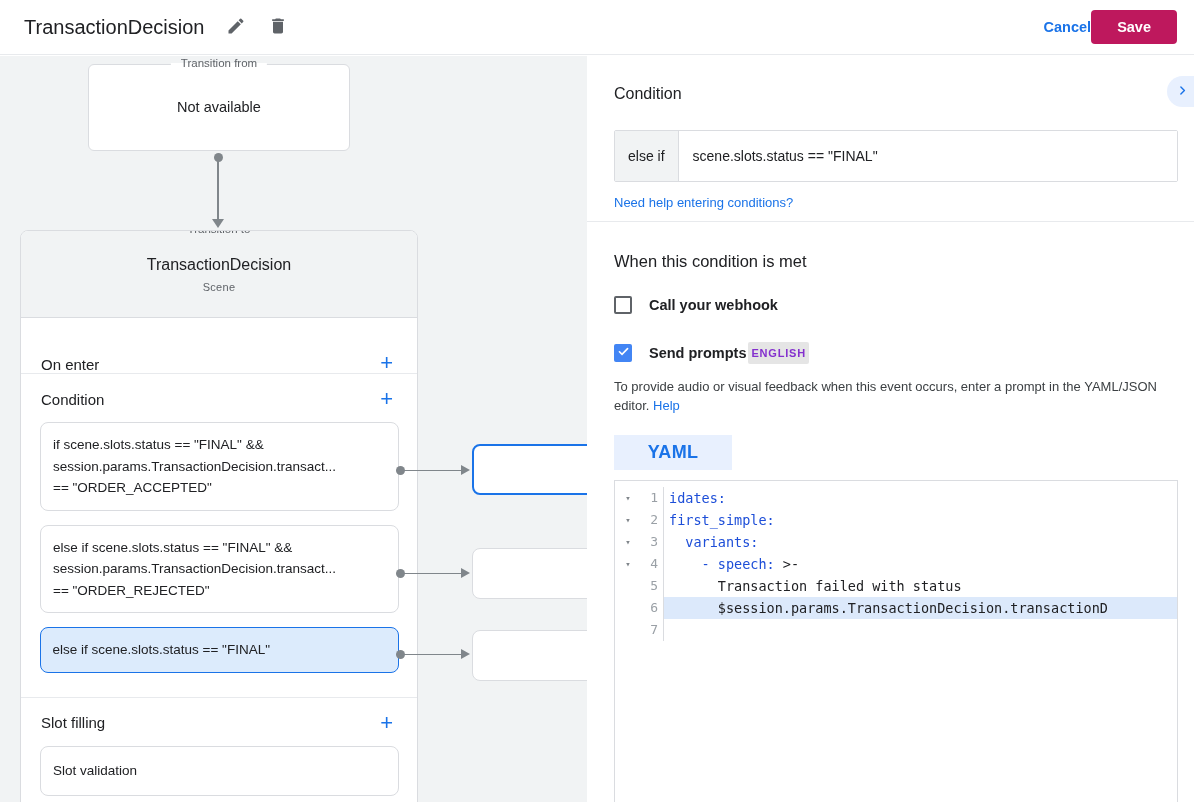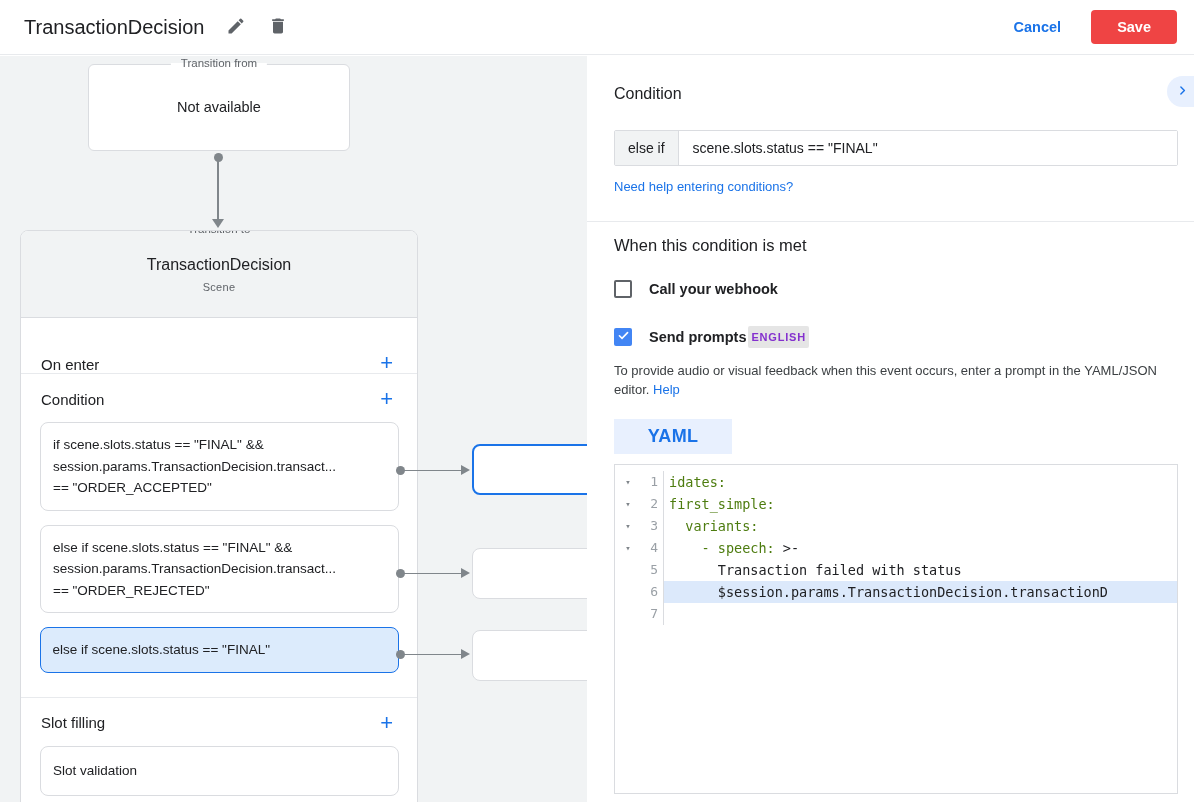--- a/index.html
+++ b/index.html
@@ -7,22 +7,22 @@
     font-family:"Liberation Sans", sans-serif; color:#202124; }
   body { position:relative; }
 
   
   .topbar { position:absolute; top:0; left:0; width:1194px; height:55px; background:#fff;
     border-bottom:1px solid #e8eaed; display:flex; align-items:center; z-index:30; }
   .topbar-title { font-size:20px; margin-left:24px; color:#202124; }
   .icon-btn { background:none; border:none; margin-left:22px; cursor:pointer; display:flex; align-items:center; }
   .topbar-spacer { flex:1; }
   .cancel-btn { background:none; border:none; color:#1a73e8; font-size:14.5px; font-weight:700;
-    font-family:"Liberation Sans",sans-serif; margin-right:30px; cursor:pointer; }
-  .save-btn { background:#ef4444; border:none; color:#fff; font-size:14.5px; font-weight:700;
+    font-family:"Liberation Sans",sans-serif; cursor:pointer; }
+  .save-btn { background:#be185d; border:none; color:#fff; font-size:14.5px; font-weight:700;
     font-family:"Liberation Sans",sans-serif; padding:9px 26px; border-radius:4px; margin-right:17px; cursor:pointer; }
 
   
   .canvas { position:absolute; top:56px; left:0; width:587px; height:746px; background:#f1f3f4; overflow:hidden; }
 
   .flow-box { position:absolute; border:1px solid #dadce0; background:#fff; }
   .flow-legend { position:absolute; top:-8px; left:50%; transform:translateX(-50%); font-size:11.5px;
     color:#5f6368; padding:0 10px; white-space:nowrap; }
 
   .from-box { left:88px; top:8px; width:262px; height:87px; border-radius:6px; }
@@ -67,21 +67,21 @@
   .target-box.active { border:2px solid #1a73e8; }
 
   
   .panel { position:absolute; top:56px; left:587px; width:607px; height:746px; background:#fff; }
   .panel-inner { padding:0 16px 0 27px; }
 
   .panel-heading { font-size:16px; color:#202124; padding-top:29px; }
   .collapse-pill { position:absolute; right:0; top:20px; width:27px; height:31px; background:#e8f0fe;
     border:none; border-radius:16px 0 0 16px; cursor:pointer; display:flex; align-items:center; justify-content:center; padding-left:4px; }
 
-  .cond-input { display:flex; border:1px solid #dadce0; border-radius:2px; height:36px; margin-top:27px; width:564px; }
+  .cond-input { display:flex; border:1px solid #dadce0; border-radius:2px; height:52px; margin-top:27px; width:564px; }
   .cond-prefix { background:#f1f3f4; border-right:1px solid #dadce0; display:flex; align-items:center;
     padding:0 13px; font-size:14px; color:#202124; }
   .cond-value { flex:1; border:none; outline:none; font-size:14px; color:#202124; padding:0 14px;
     font-family:"Liberation Sans",sans-serif; background:#fff; }
 
   .help-link { display:inline-block; margin-top:13px; font-size:13px; color:#1a73e8; text-decoration:none; cursor:pointer; }
 
   .panel-divider { position:absolute; left:0; right:0; top:165px; height:1px; background:#e8eaed; }
 
   .when-heading { font-size:16.5px; color:#202124; margin-top:41px; }
@@ -103,21 +103,21 @@
   .tab.active { background:#e8f0fe; color:#1a73e8; }
 
   .editor { border:1px solid #dadce0; margin-top:10px; width:564px; height:330px; background:#fff;
     font-family:"DejaVu Sans Mono", monospace; padding-top:6px; overflow:hidden; }
   .code-row { display:flex; height:22px; align-items:center; }
   .fold-cell { width:26px; text-align:center; font-size:9px; color:#80868b; flex:0 0 auto; }
   .num-cell { width:23px; text-align:right; padding-right:5px; font-size:13px; color:#9aa0a6;
     border-right:1px solid #dadce0; height:22px; line-height:22px; flex:0 0 auto; }
   .code-cell { flex:1; font-size:13.5px; white-space:pre; padding-left:5px; height:22px; line-height:22px; overflow:hidden; }
   .code-cell.highlight { background:#dcE9fb; background:#dce9fb; }
-  .seg-key { color:#4d7c0f; }
+  .seg-key { color:#1d4ed8; }
   .seg-plain { color:#202124; }
 </style>
 </head>
 <body>
 
 <div class="topbar">
   <div class="topbar-title">TransactionDecision</div>
   <button class="icon-btn">
     <span>
       <svg width="20" height="20" viewBox="0 0 24 24" fill="#5f6368">

